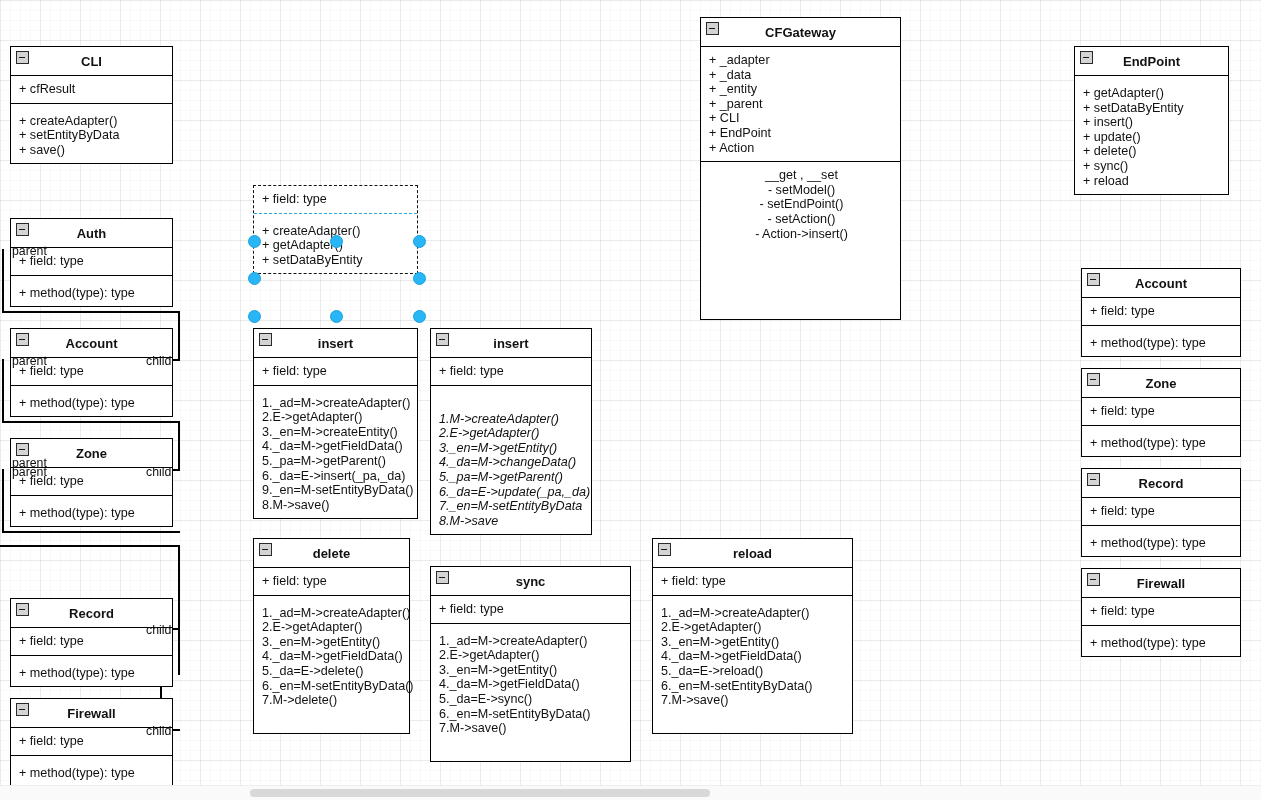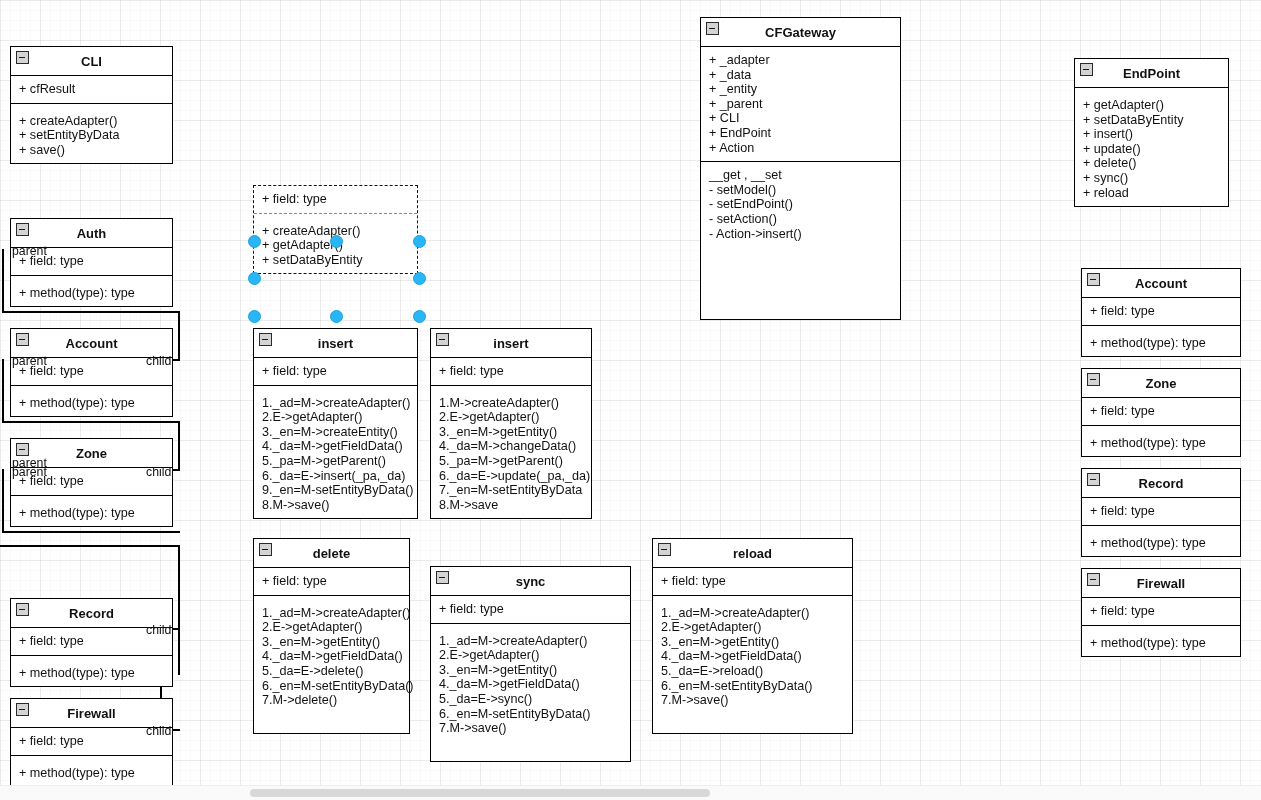--- a/index.html
+++ b/index.html
@@ -190,29 +190,29 @@
       <div class="title-bar"><span class="collapse-icon"></span><span>CFGateway</span></div>
       <div class="section">
         <div class="row">+ _adapter</div>
         <div class="row">+ _data</div>
         <div class="row">+ _entity</div>
         <div class="row">+ _parent</div>
         <div class="row">+ CLI</div>
         <div class="row">+ EndPoint</div>
         <div class="row">+ Action</div>
       </div>
-      <div class="section" style="flex: 1 1 0%;">
+      <div class="section" style="flex: 1 1 0%; text-align: center;">
         <div class="row">__get , __set</div>
         <div class="row">- setModel()</div>
         <div class="row">- setEndPoint()</div>
         <div class="row">- setAction()</div>
         <div class="row">- Action-&gt;insert()</div>
       </div>
     </div>
-    <div class="uml" style="left: 1074px; top: 46px; width: 155px; margin-top: 12px;">
+    <div class="uml" style="left: 1074px; top: 46px; width: 155px;">
       <div class="title-bar"><span class="collapse-icon"></span><span>EndPoint</span></div>
       <div class="section" style="padding-top: 10px;">
         <div class="row">+ getAdapter()</div>
         <div class="row">+ setDataByEntity</div>
         <div class="row">+ insert()</div>
         <div class="row">+ update()</div>
         <div class="row">+ delete()</div>
         <div class="row">+ sync()</div>
         <div class="row">+ reload</div>
       </div>
@@ -286,21 +286,21 @@
         <div class="row">6._da=E-&gt;insert(_pa,_da)</div>
         <div class="row">9._en=M-setEntityByData()</div>
         <div class="row">8.M-&gt;save()</div>
       </div>
     </div>
     <div class="uml" style="left: 430px; top: 328px; width: 162px;">
       <div class="title-bar"><span class="collapse-icon"></span><span>insert</span></div>
       <div class="section">
         <div class="row">+ field: type</div>
       </div>
-      <div class="section" style="padding-top: 10px;">
+      <div class="section" style="padding-top: 26px; font-style: italic;">
         <div class="row">1.M-&gt;createAdapter()</div>
         <div class="row">2.E-&gt;getAdapter()</div>
         <div class="row">3._en=M-&gt;getEntity()</div>
         <div class="row">4._da=M-&gt;changeData()</div>
         <div class="row">5._pa=M-&gt;getParent()</div>
         <div class="row">6._da=E-&gt;update(_pa,_da)</div>
         <div class="row">7._en=M-setEntityByData</div>
         <div class="row">8.M-&gt;save</div>
       </div>
     </div>

